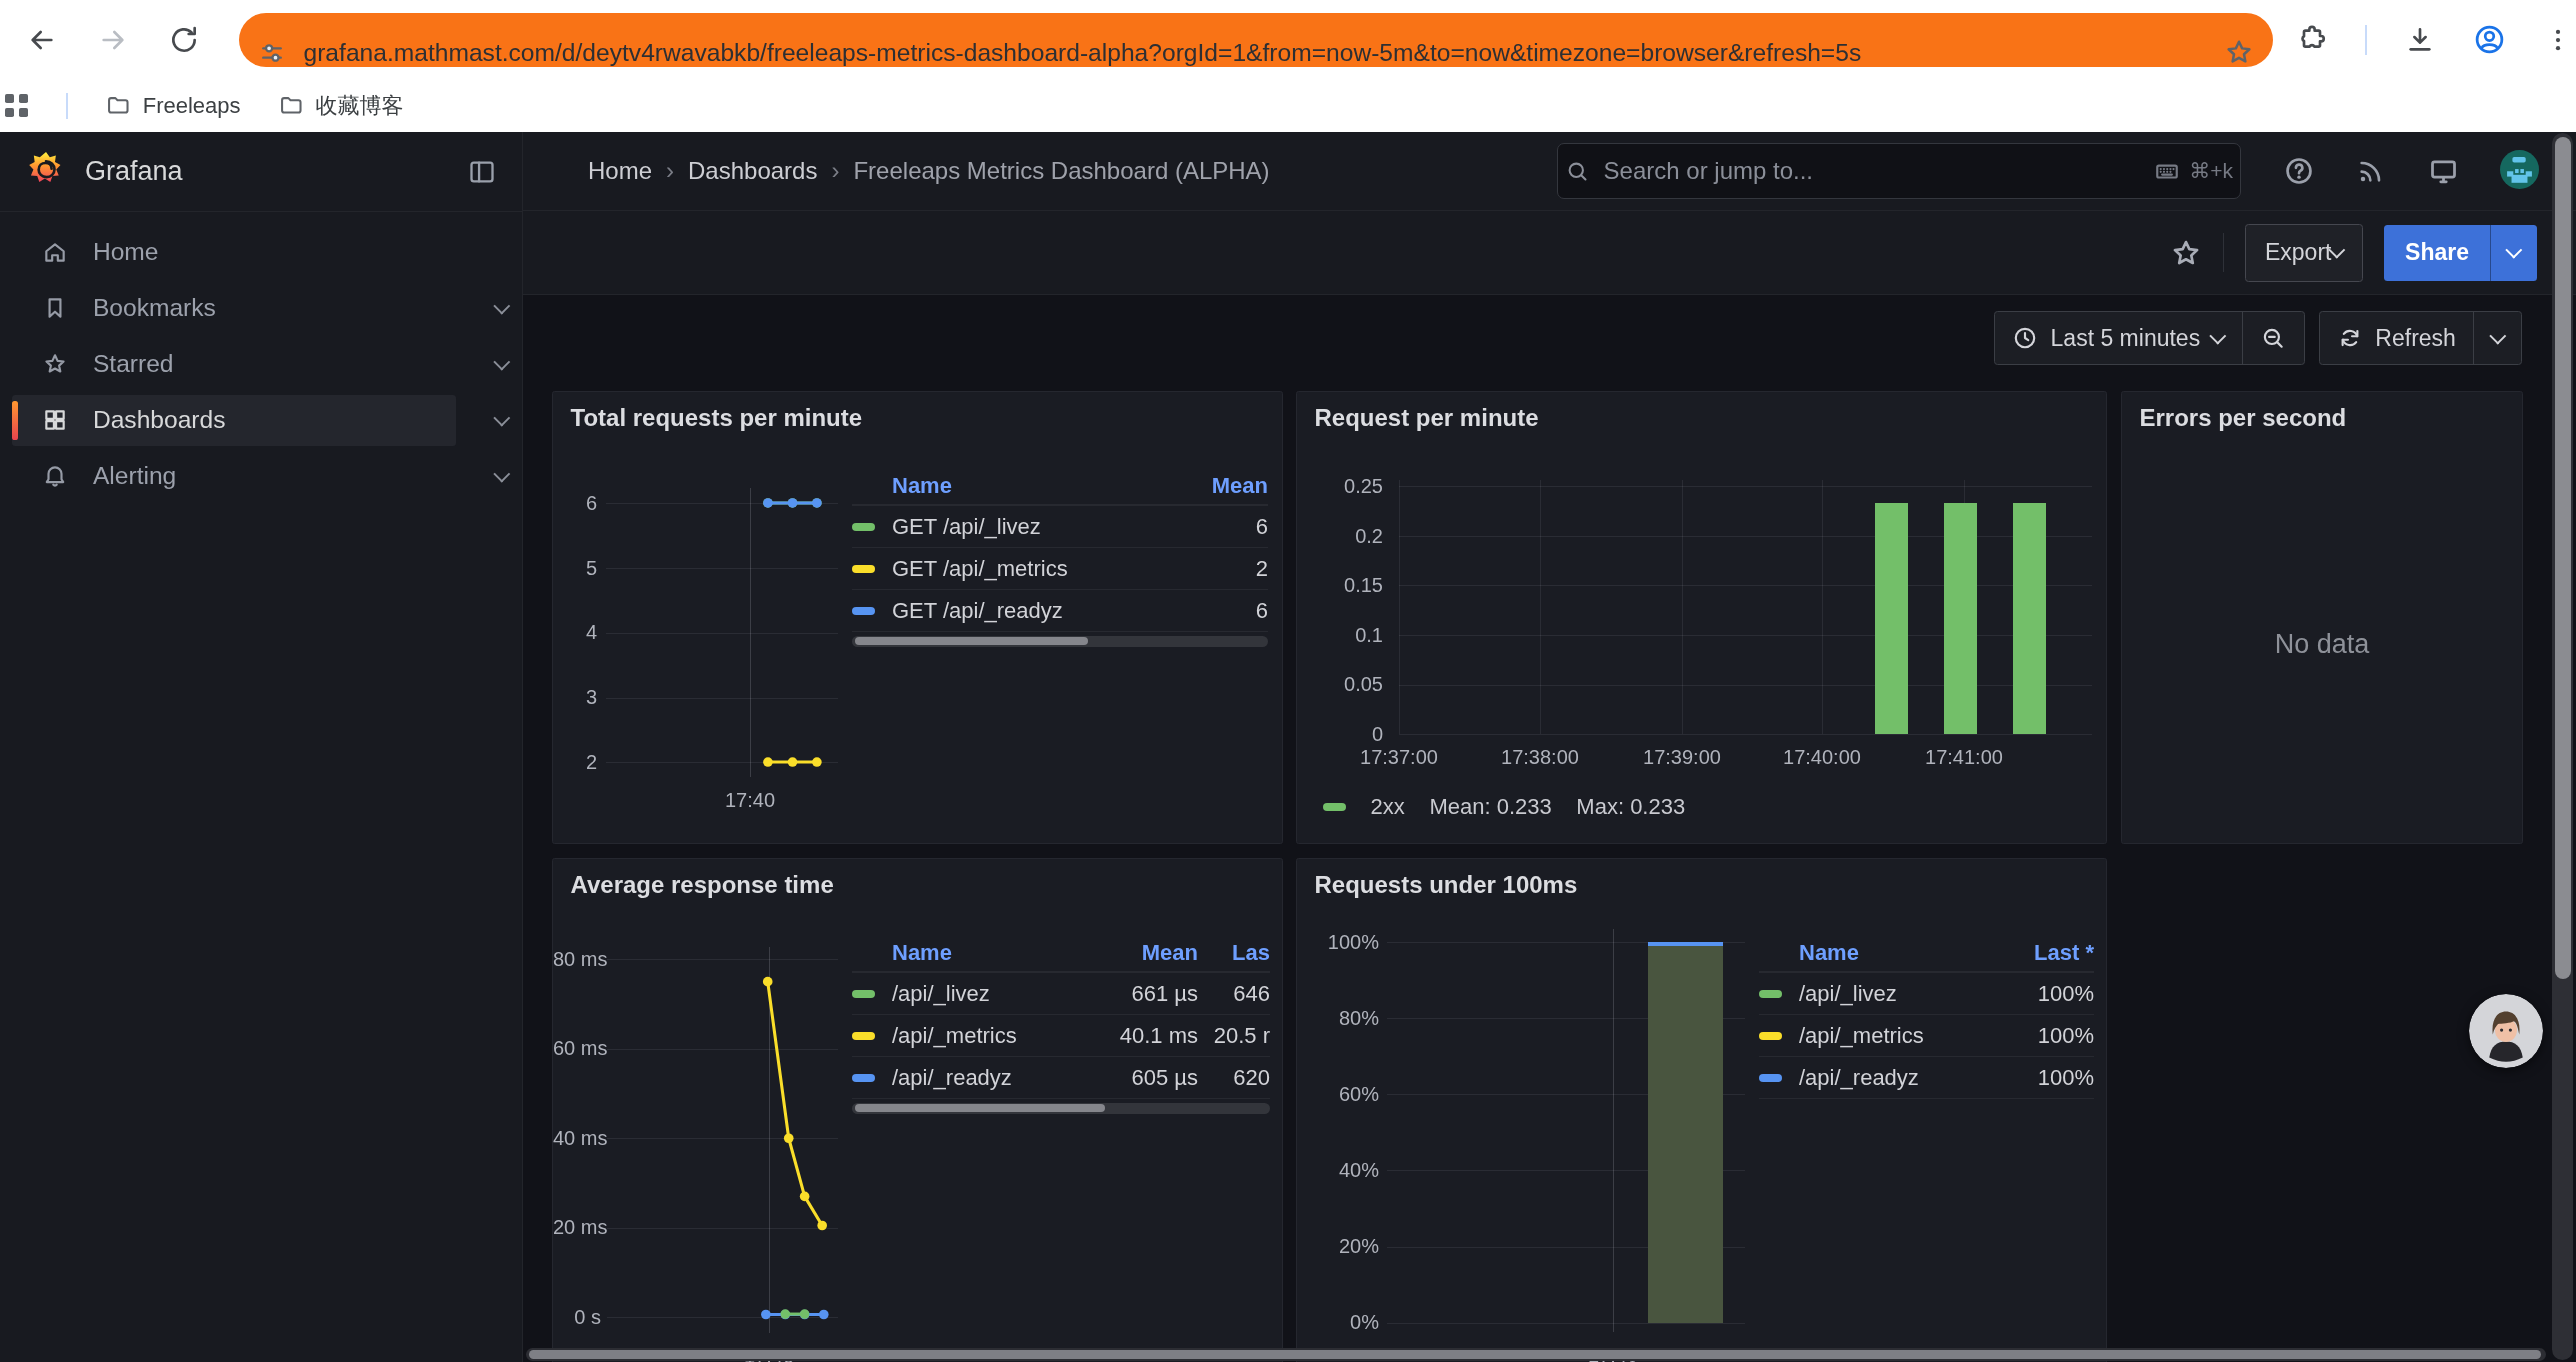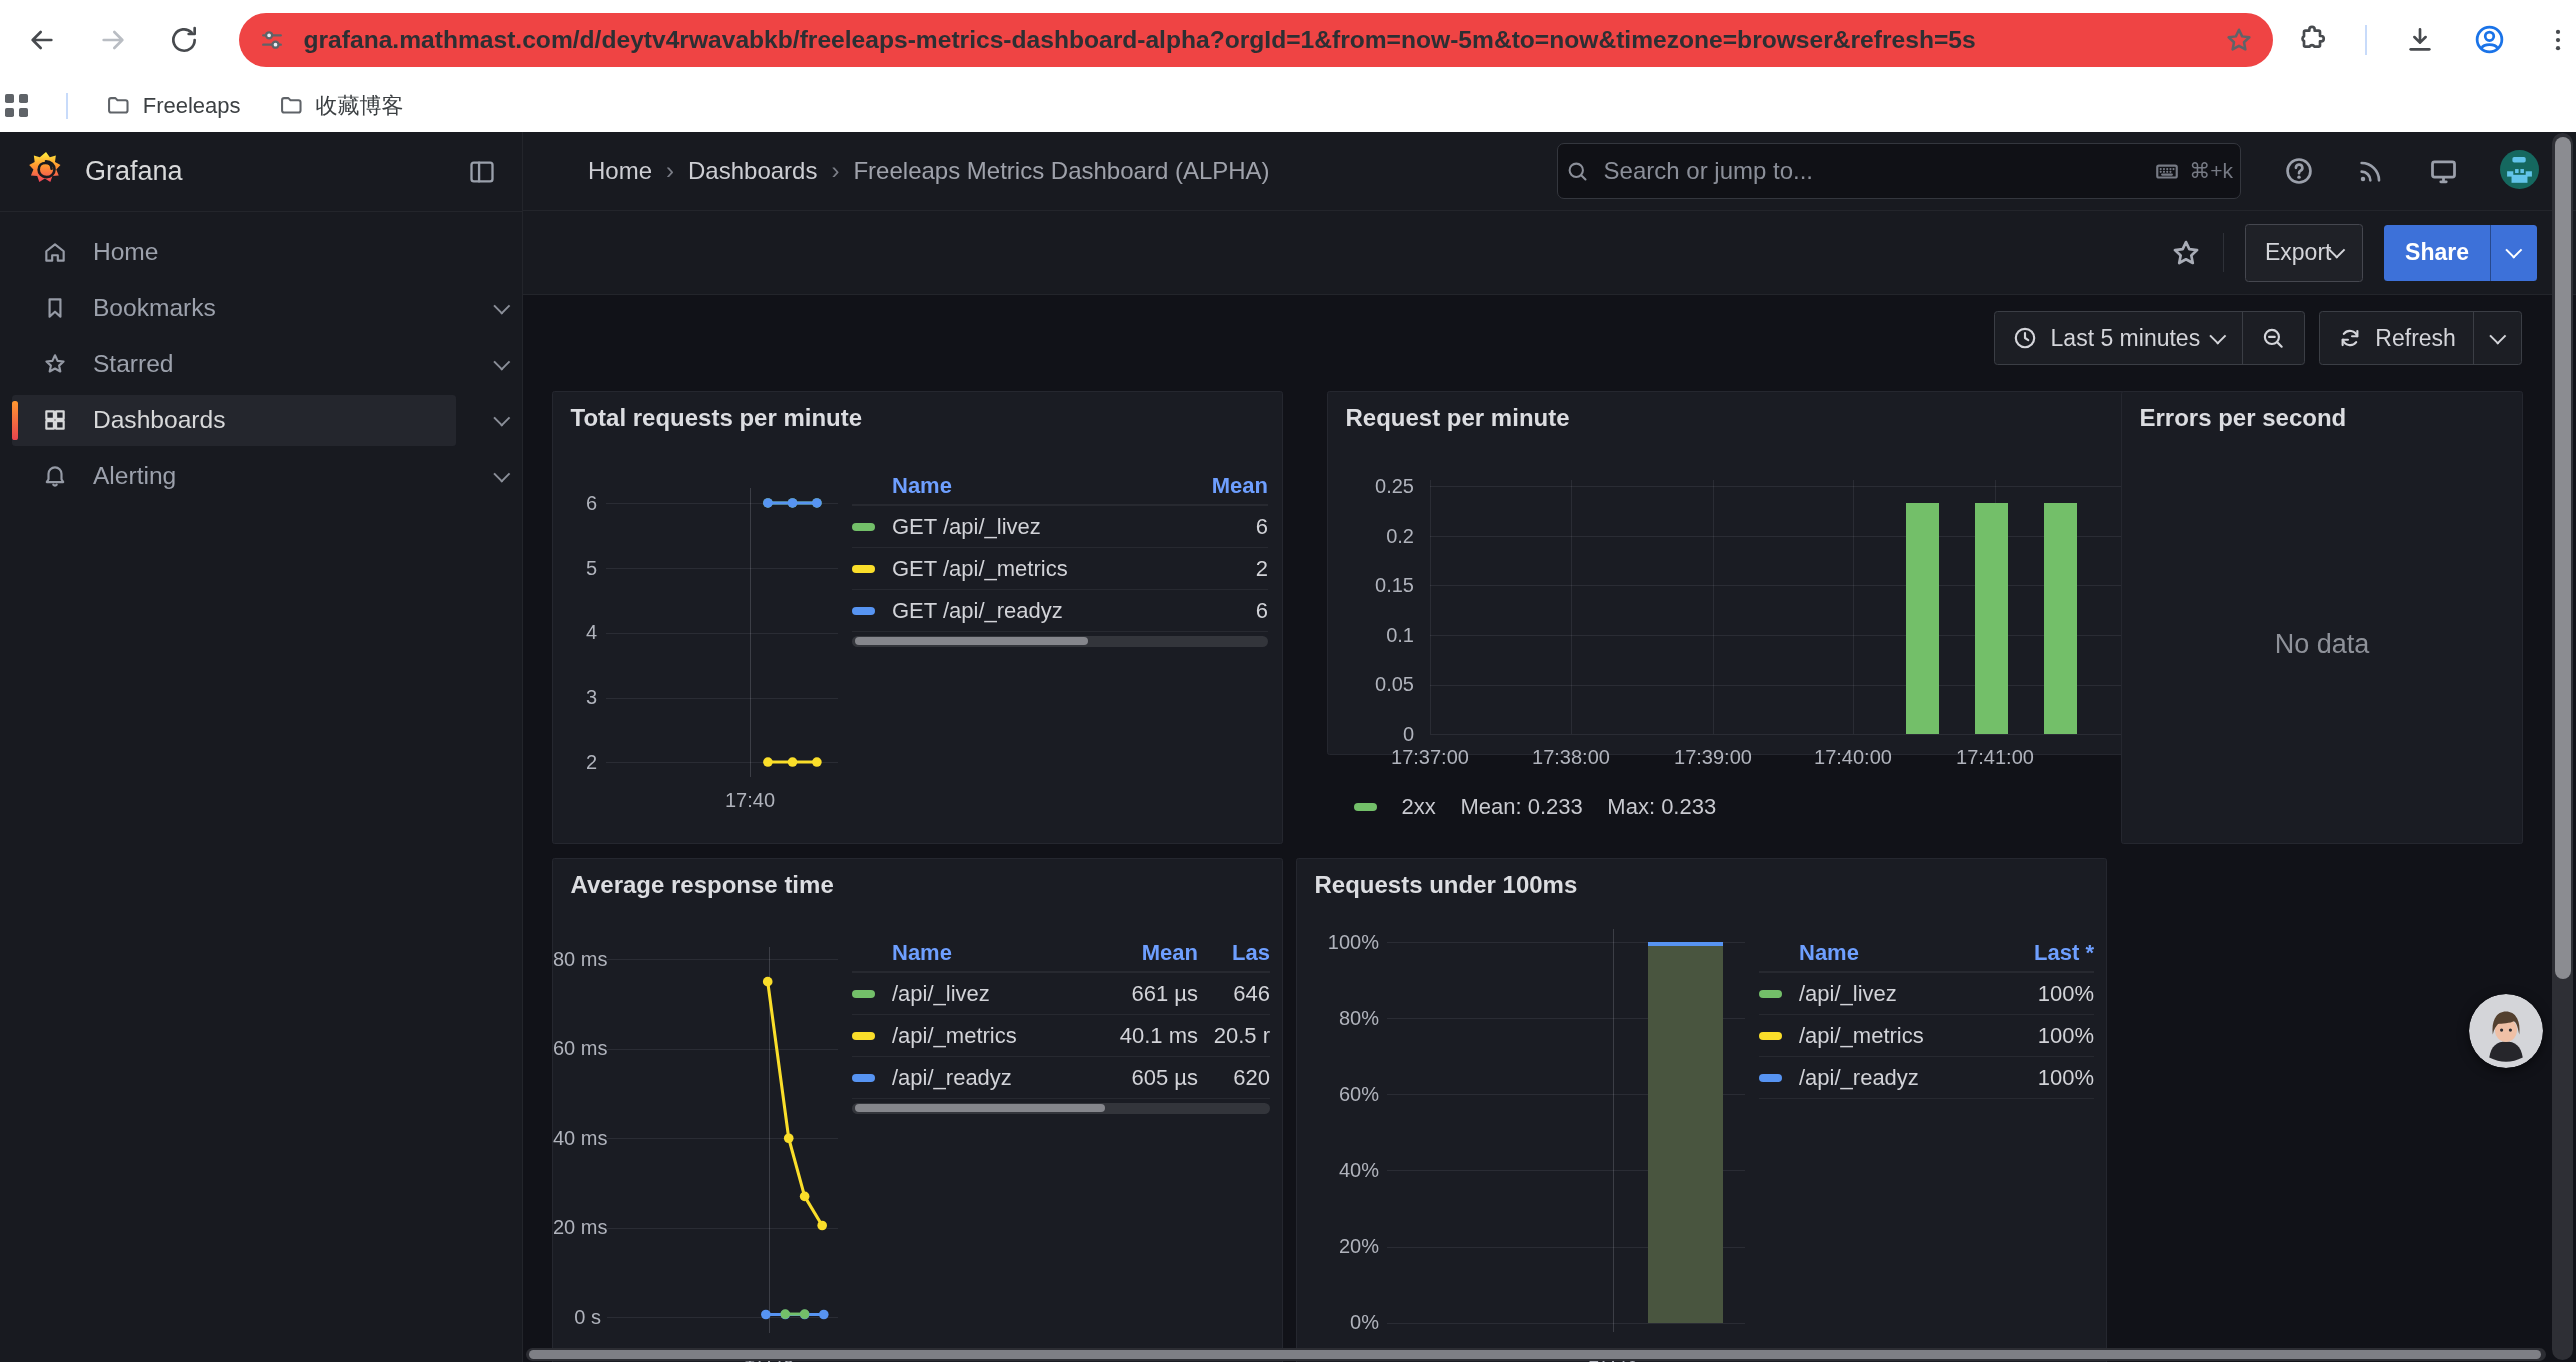--- a/index.html
+++ b/index.html
@@ -5,22 +5,22 @@
   html,body{margin:0;padding:0;background:#0a0a0c;}
   .screen{position:relative;width:2576px;height:1363px;overflow:hidden;background:#111218;
     font-family:"Liberation Sans",sans-serif;-webkit-font-smoothing:antialiased;}
   .ico svg{stroke:currentColor;fill:none;stroke-width:2;stroke-linecap:round;stroke-linejoin:round;display:block}
 
   
   .b-toolbar{position:absolute;left:0;top:0;width:100%;height:79px;background:#ffffff;
     display:flex;align-items:center;padding-left:26px;box-sizing:border-box;}
   .nav-ico{color:#474a4e;margin-right:39px;cursor:pointer}
   .nav-ico.disabled{color:#b9bdc3}
-  .omnibox{width:2034px;height:54px;border-radius:27px;background:#ef4444;display:flex;
-    align-items:center;padding:0 19px;box-sizing:border-box;color:#5f6368;font-weight:bold;}
+  .omnibox{width:2034px;height:54px;border-radius:27px;background:#f97316;display:flex;
+    align-items:flex-end;padding:0 19px;box-sizing:border-box;color:#5f6368;}
   .url-text{margin-left:17.5px;font-size:24.6px;color:#2d2f33;white-space:nowrap;overflow:hidden;flex:1}
   .b-right{display:flex;align-items:center;gap:37px;margin-left:23px;color:#474a4e}
   .b-bookmarks{position:absolute;left:0;top:79px;width:100%;height:53px;background:#ffffff;
     display:flex;align-items:center;padding-left:5px;box-sizing:border-box;gap:38px;}
   .apps{width:23px;height:23px;display:grid;grid-template-columns:1fr 1fr;grid-template-rows:1fr 1fr;gap:4.4px;cursor:pointer}
   .apps span{background:#5f6368;border-radius:1.8px}
   .bm-divider{width:1.8px;height:26px;background:#c8dbfa}
   .bm{display:flex;align-items:center;gap:12.3px;color:#3c4043;font-size:22px;cursor:pointer}
   .bm .ico{color:#5f6368}
 
@@ -488,21 +488,21 @@
               </span>
             <span class="lname">GET /api/_readyz</span>
             <span class="lval">6</span>
           </div>
           <div class="lscroll">
               <div class="lthumb" style="width:56%"></div>
             </div>
         </div>
       </div>
 
-      <div class="panel" style="left:804px;top:96px;width:811px;height:364px">
+      <div class="panel" style="left:773px;top:96px;width:811px;height:453px">
         <div class="ptitle">Request per minute</div>
         <div class="ylabels" style="left:0;top:88px;width:86px;height:254px">
             <div class="ytick" style="top: -6.1px;">0.25</div>
             <div class="ytick" style="top: 44px;">0.2</div>
             <div class="ytick" style="top: 93px;">0.15</div>
             <div class="ytick" style="top: 143px;">0.1</div>
             <div class="ytick" style="top: 192px;">0.05</div>
             <div class="ytick" style="top: 242px;">0</div>
           </div>
         <div class="plotarea" style="left:102px;top:88px;width:693px;height:254px">

